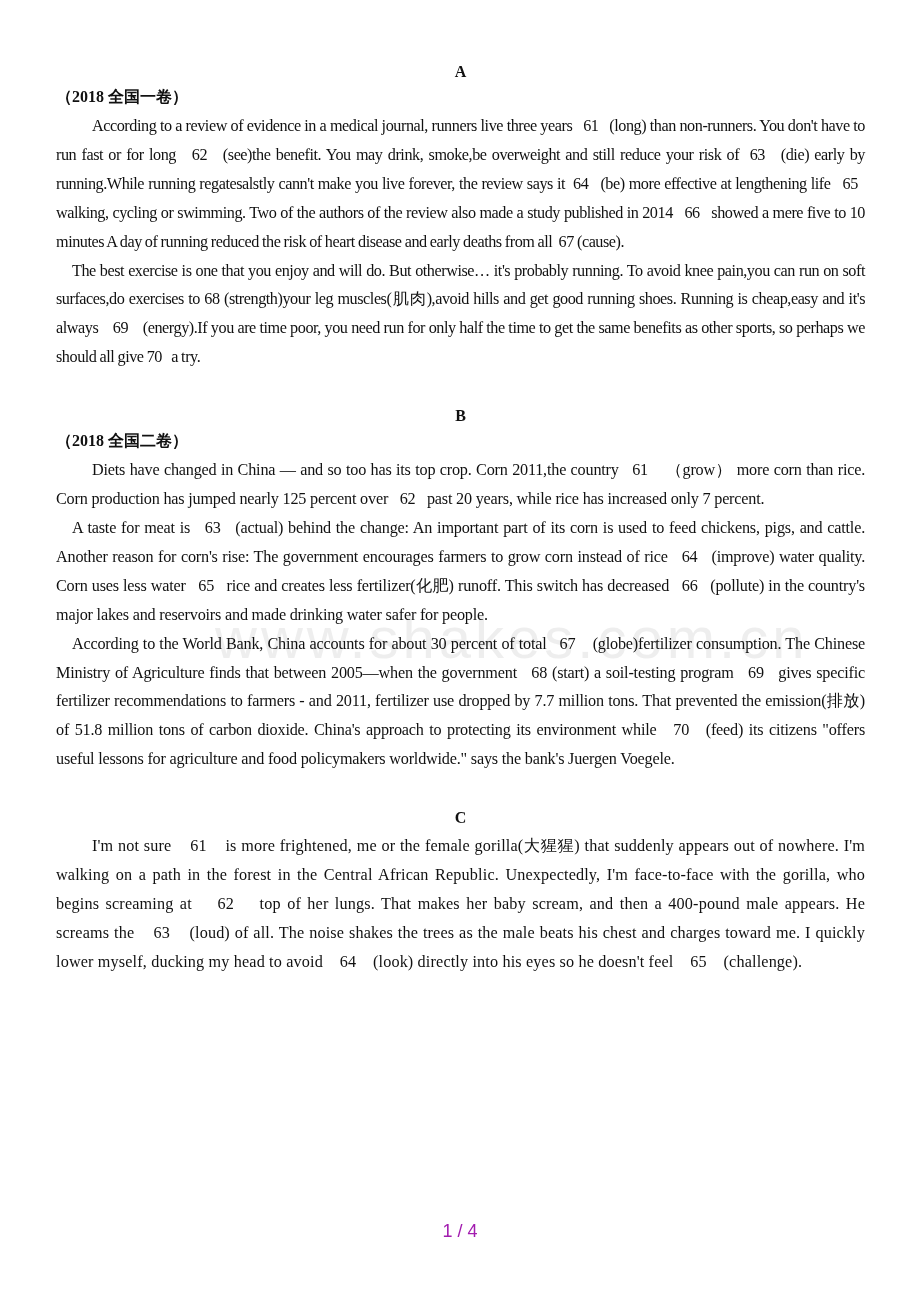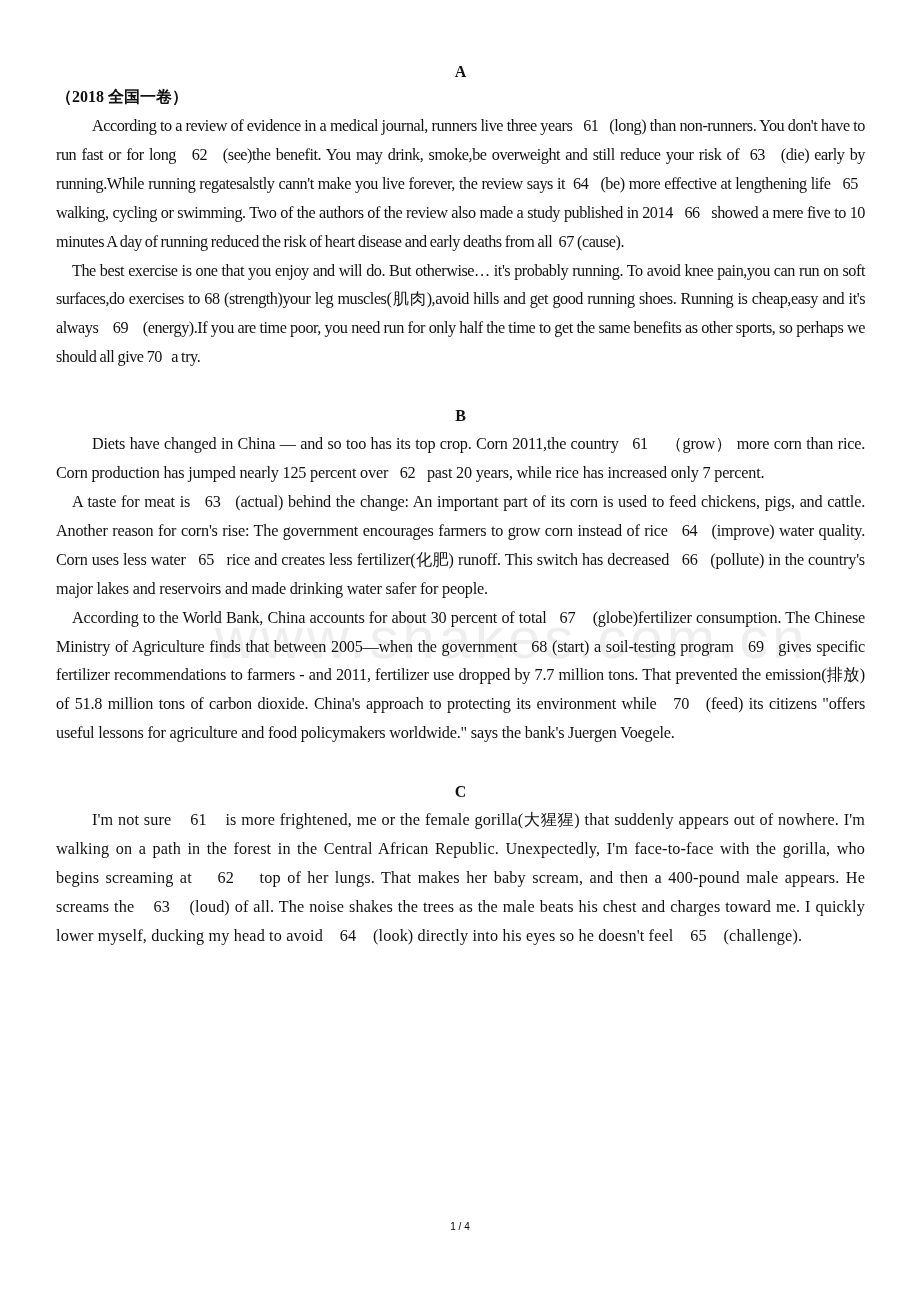--- a/index.html
+++ b/index.html
@@ -21,21 +21,21 @@
   .indent-small { text-indent: 16px; }
   .blank { white-space: pre; }
   .section-gap { height: 30px; }
   .watermark {
     position: absolute; left: 215px; top: 604px; font-size: 58px;
     font-family: "Liberation Sans", "DejaVu Sans", sans-serif;
     color: rgba(150,150,150,0.16); letter-spacing: 4px; pointer-events: none;
   }
   .footer {
     position: absolute; top: 1221px; left: 0; width: 920px; text-align: center;
-    font-family: "Liberation Sans", "DejaVu Sans", sans-serif; font-size: 10px; color: #000000;
+    font-family: "Liberation Sans", "DejaVu Sans", sans-serif; font-size: 18px; color: #a21caf;
   }
 </style>
 </head>
 <body>
 
 <div class="watermark">www.shakes.com.cn</div>
 
 <div class="page">
 
   <section>
@@ -46,20 +46,21 @@
     </p>
     <p class="para cond indent-small">
       <span>The best exercise is one that you enjoy and will do. But otherwise…    it's probably running. To avoid knee pain,you can run on soft surfaces,do exercises to</span><span class="blank"> 68 </span><span>(strength)your leg muscles(肌肉),avoid hills and get good running shoes. Running is cheap,easy and it's always</span><span class="blank">    69    </span><span>(energy).If you are time poor, you need run for only half the time to get the same benefits as other sports, so perhaps we should all give</span><span class="blank"> 70   </span><span>a try.</span>
     </p>
   </section>
 
   <div class="section-gap"></div>
 
   <section>
     <div class="sec-letter">B</div>
+    <div class="sec-source">（2018 全国二卷）</div>
     <p class="para indent-big">
       <span>Diets have changed in China — and so too has its top crop. Corn 2011,the country </span><span class="blank">  61    </span><span>（grow） more corn than rice. Corn production has jumped nearly 125 percent over </span><span class="blank">  62  </span><span> past 20 years, while rice has increased only 7 percent.</span>
     </p>
     <p class="para indent-small">
       <span>A taste for meat is </span><span class="blank">  63  </span><span> (actual) behind the change: An important part of its corn is used to feed chickens, pigs, and cattle. Another reason for corn's rise: The government encourages farmers to grow corn instead of rice </span><span class="blank">  64  </span><span> (improve) water quality. Corn uses less water </span><span class="blank">  65  </span><span> rice and creates less fertilizer(化肥) runoff. This switch has decreased </span><span class="blank">  66  </span><span> (pollute) in the country's major lakes and reservoirs and made drinking water safer for people.</span>
     </p>
     <p class="para indent-small">
       <span>According to the World Bank, China accounts for about 30 percent of total </span><span class="blank">  67   </span><span> (globe)fertilizer consumption. The Chinese Ministry of Agriculture finds that between 2005—when the government </span><span class="blank">  68</span><span> (start) a soil-testing program </span><span class="blank">  69  </span><span> gives specific fertilizer recommendations to farmers - and 2011, fertilizer use dropped by 7.7 million tons. That prevented the emission(排放) of 51.8 million tons of carbon dioxide. China's approach to protecting its environment while </span><span class="blank">  70  </span><span> (feed) its citizens "offers useful lessons for agriculture and food policymakers worldwide." says the bank's Juergen Voegele.</span>
     </p>
   </section>

